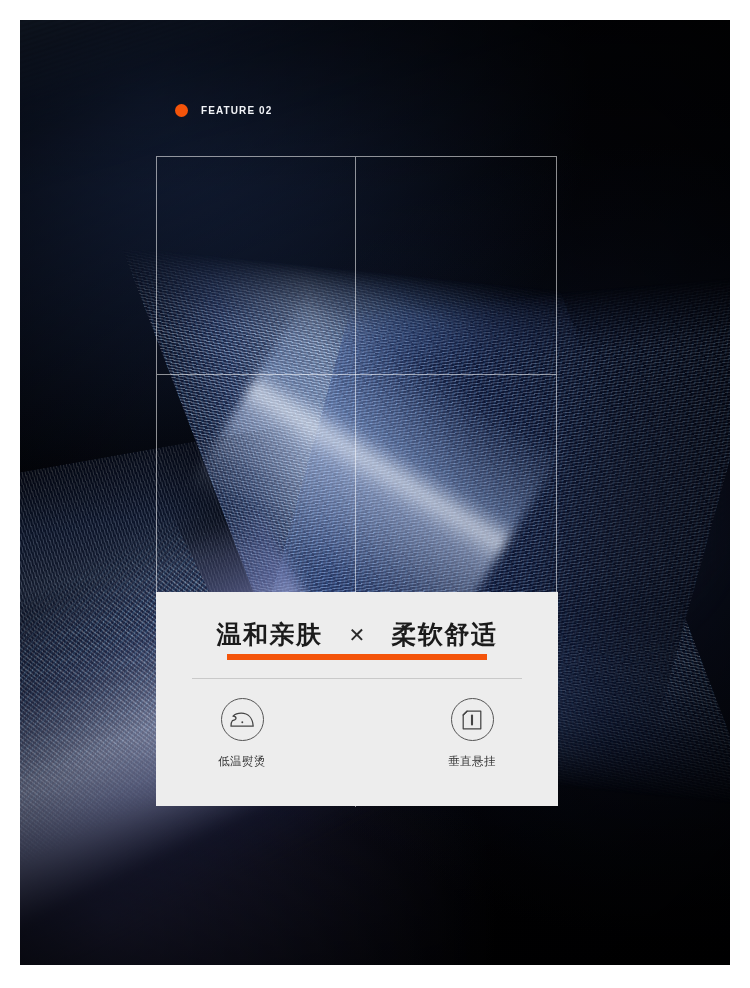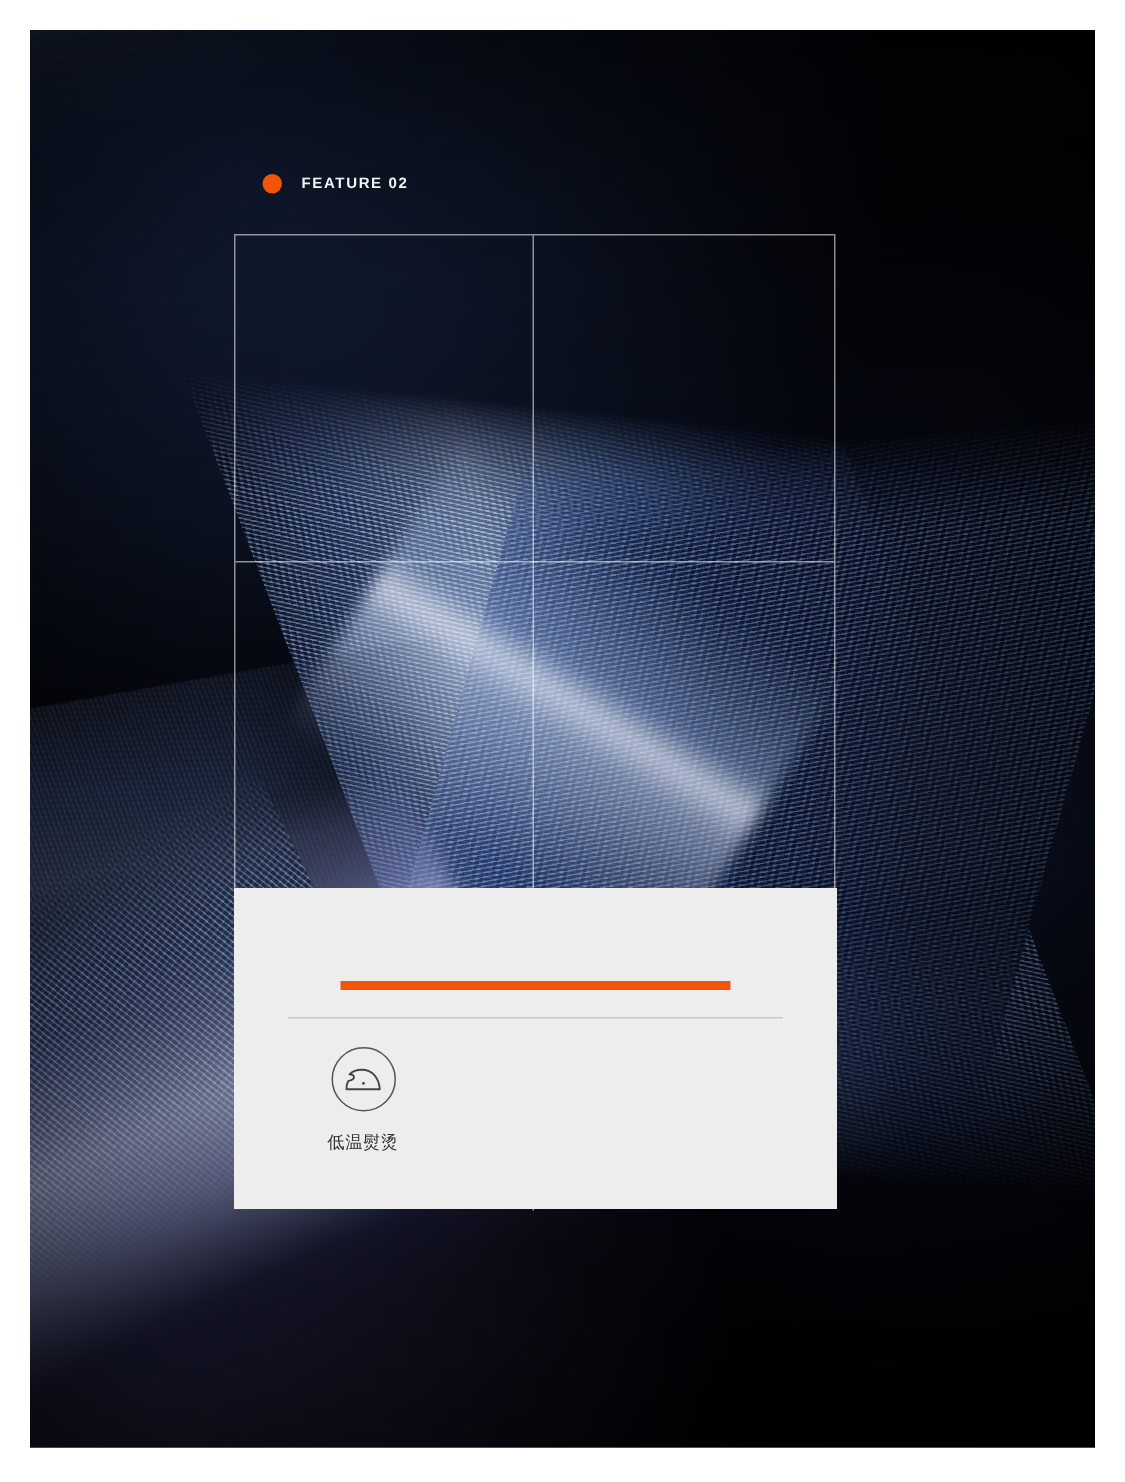--- a/index.html
+++ b/index.html
@@ -324,21 +324,21 @@
     background:
       radial-gradient(95% 75% at 45% 52%, rgba(0,0,0,0) 30%, rgba(0,0,0,0.55) 78%, rgba(0,0,0,0.82) 100%),
       linear-gradient(to bottom, rgba(0,0,0,0.35) 0%, rgba(0,0,0,0) 18%, rgba(0,0,0,0) 82%, rgba(0,0,0,0.30) 100%);
     pointer-events: none;
   }
 
   
   .feature-tag {
     position: absolute;
     left: 175px;
-    top: 116px;
+    top: 104px;
     display: flex;
     align-items: center;
     gap: 13px;
     z-index: 6;
   }
   .feature-dot {
     width: 13px;
     height: 13px;
     border-radius: 50%;
     background: #f4540a;
@@ -515,35 +515,50 @@
     <span class="feature-label">FEATURE 02</span>
   </div>
 
   <div class="grid-frame">
     <span class="grid-v"></span>
     <span class="grid-h"></span>
   </div>
 
   <div class="info-card">
 
+    <div class="card-heading">
+      <span class="heading-text">温和亲肤</span>
+      <span class="heading-x">✕</span>
+      <span class="heading-text">柔软舒适</span>
+    </div>
     <span class="heading-underline"></span>
 
     <span class="card-divider"></span>
 
     <div class="care-row">
 
       <div class="care-item">
         <span class="care-circle">
           <svg width="27" height="21" viewBox="0 0 27 21" fill="none" stroke="#444444" stroke-width="1.25" stroke-linecap="round" stroke-linejoin="round">
             <path d="M2 17.2 H24.2 C23.6 9.2 19.2 4.2 12.2 4.2 C8.4 4.2 5.6 5.6 4 7.2 C5.8 7.4 7 8.1 7 9.2 C7 10.6 5.2 11.2 3.4 11.6 C2.4 12.8 2.0 15.0 2 17.2 Z"></path>
             <circle cx="13.3" cy="13.2" r="0.95" fill="#444444" stroke="none"></circle>
           </svg>
         </span>
         <span class="care-label">低温熨烫</span>
       </div>
 
 
+      <div class="care-item">
+        <span class="care-circle">
+          <svg width="24" height="24" viewBox="0 0 24 24" fill="none" stroke="#444444" stroke-width="1.25" stroke-linecap="round" stroke-linejoin="round">
+            <path d="M3.2 7.0 L3.2 20.8 H20.8 V3.2 H7.0 Z"></path>
+            <path d="M3.2 7.0 L7.0 3.2"></path>
+            <path d="M12 7.6 V16.4" stroke-width="2.1"></path>
+          </svg>
+        </span>
+        <span class="care-label">垂直悬挂</span>
+      </div>
 
 
     </div>
   </div>
 
 </div>
 
 </body></html>

